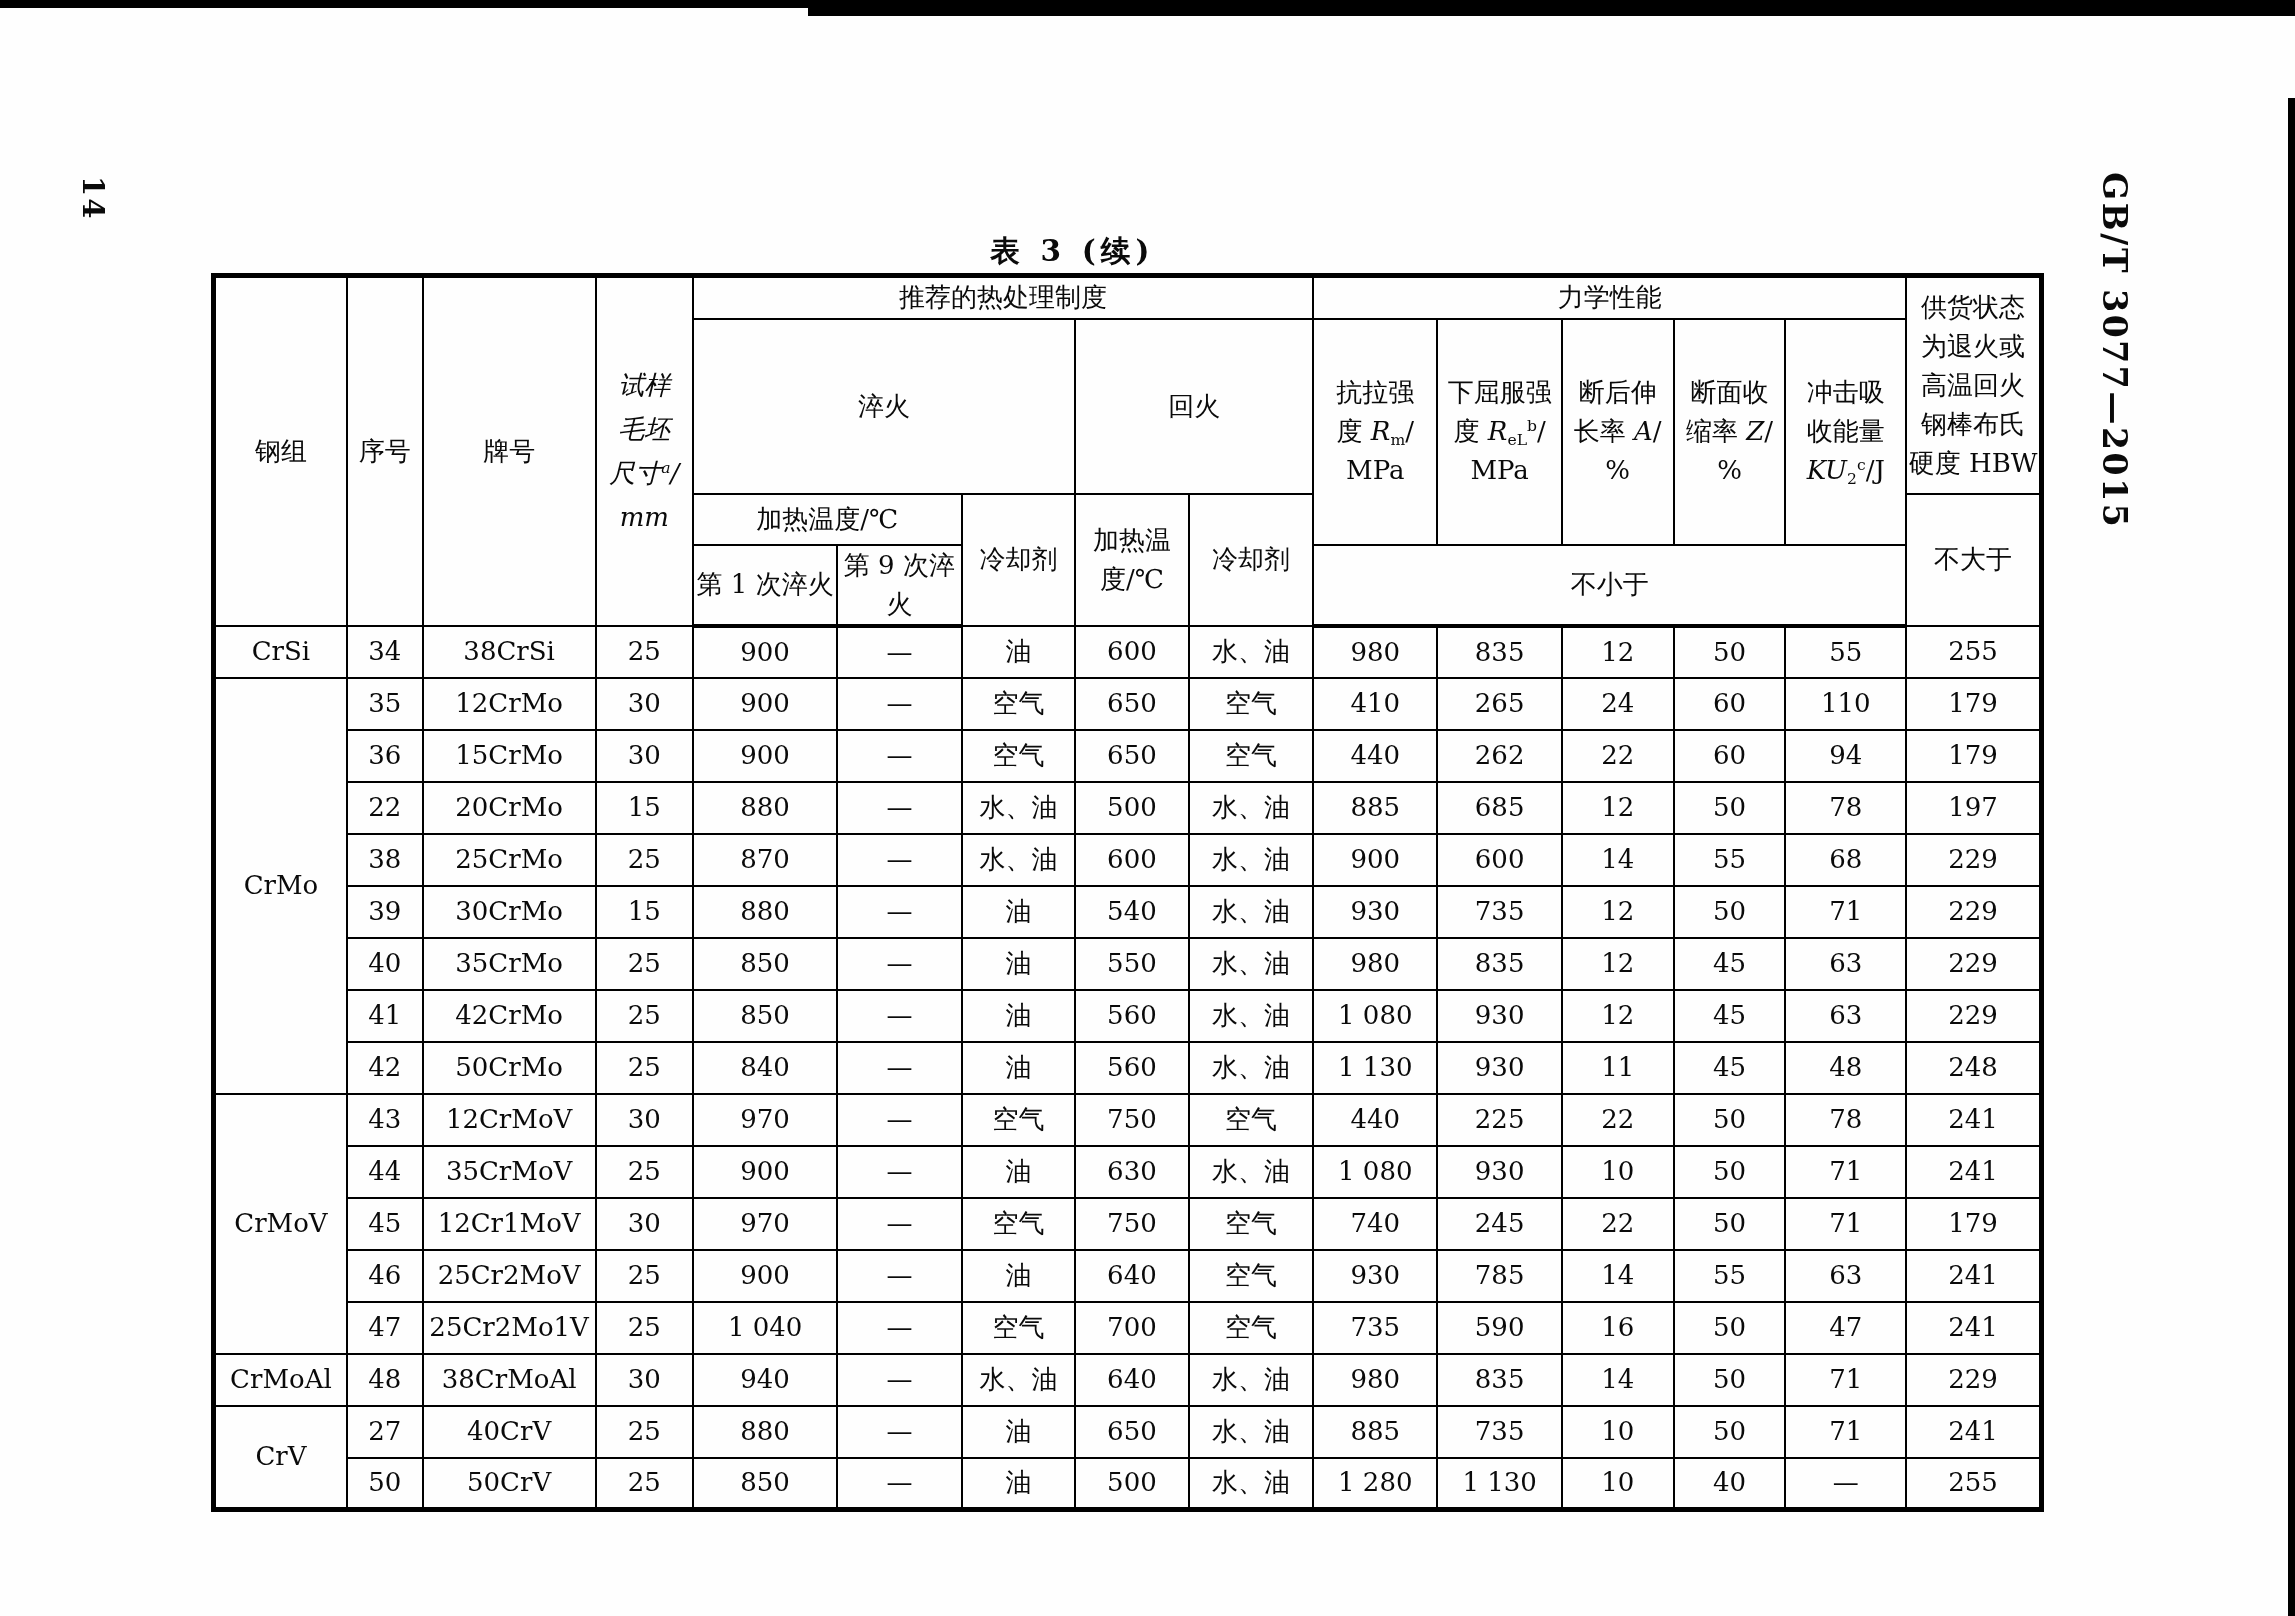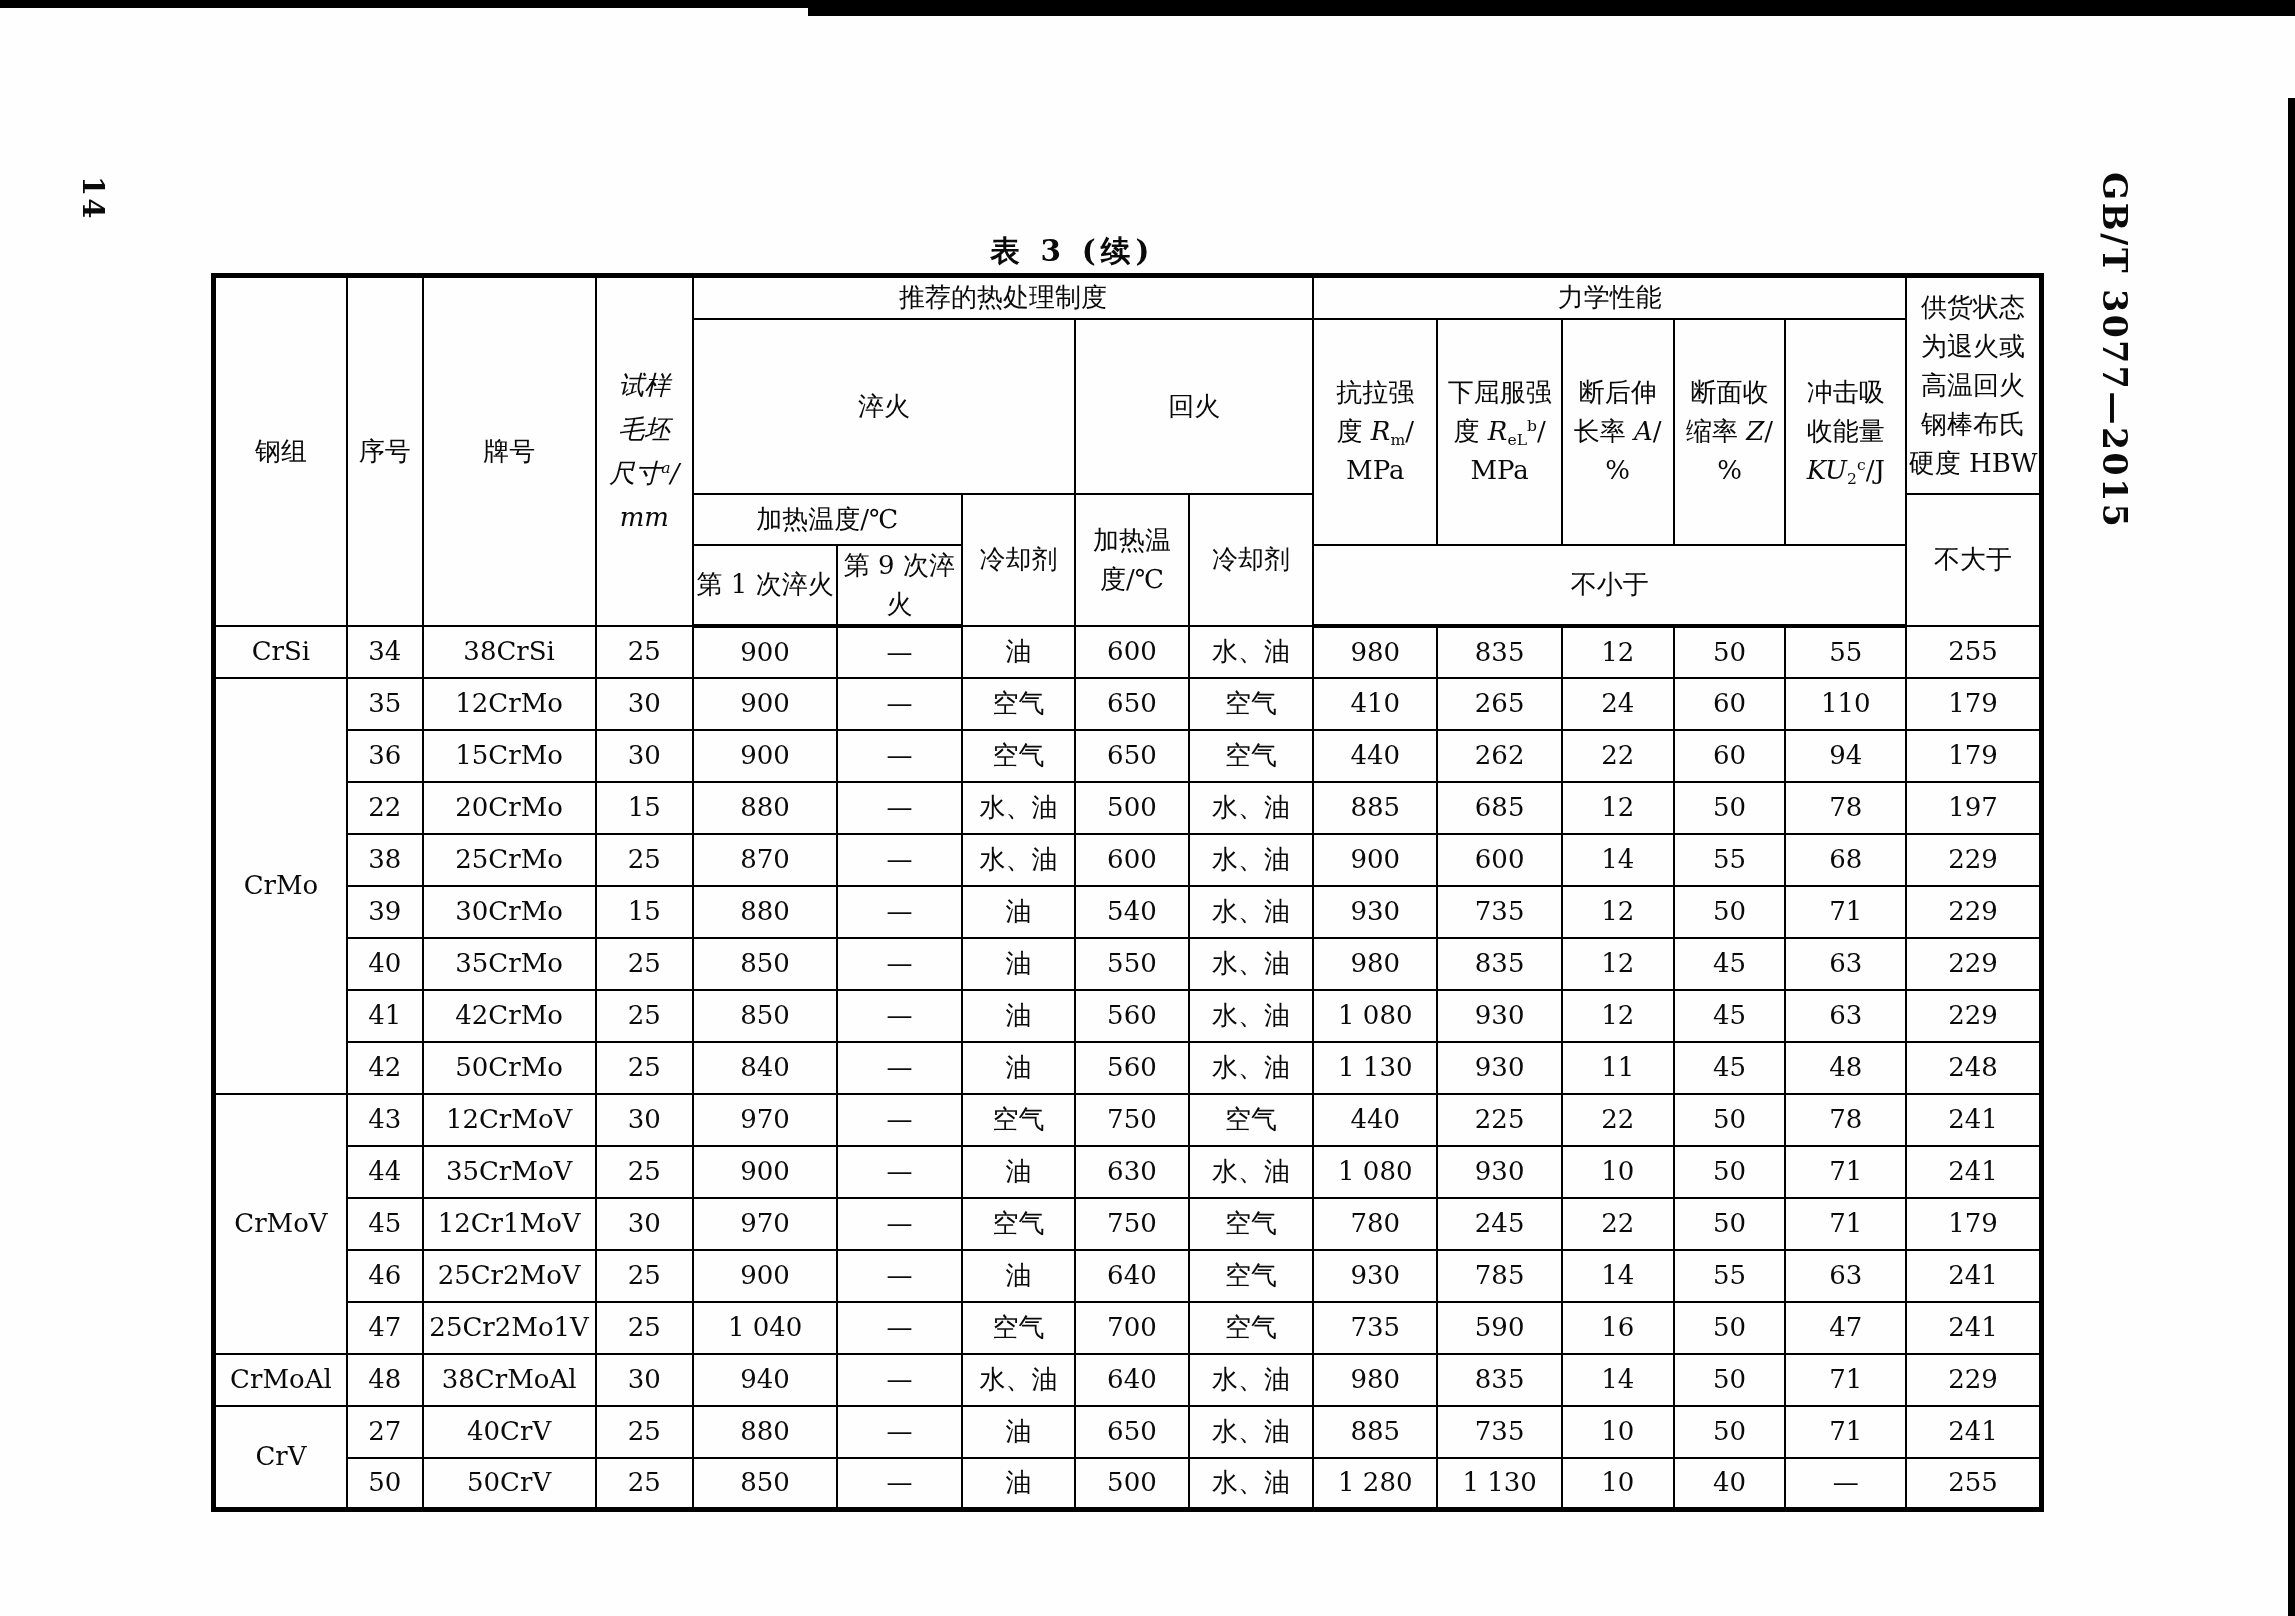--- a/index.html
+++ b/index.html
@@ -305,21 +305,21 @@
         </tr>
         <tr>
           <td>45</td>
           <td>12Cr1MoV</td>
           <td>30</td>
           <td>970</td>
           <td>—</td>
           <td>空气</td>
           <td>750</td>
           <td>空气</td>
-          <td>780</td>
+          <td>740</td>
           <td>245</td>
           <td>22</td>
           <td>50</td>
           <td>71</td>
           <td>179</td>
         </tr>
         <tr>
           <td>46</td>
           <td>25Cr2MoV</td>
           <td>25</td>

